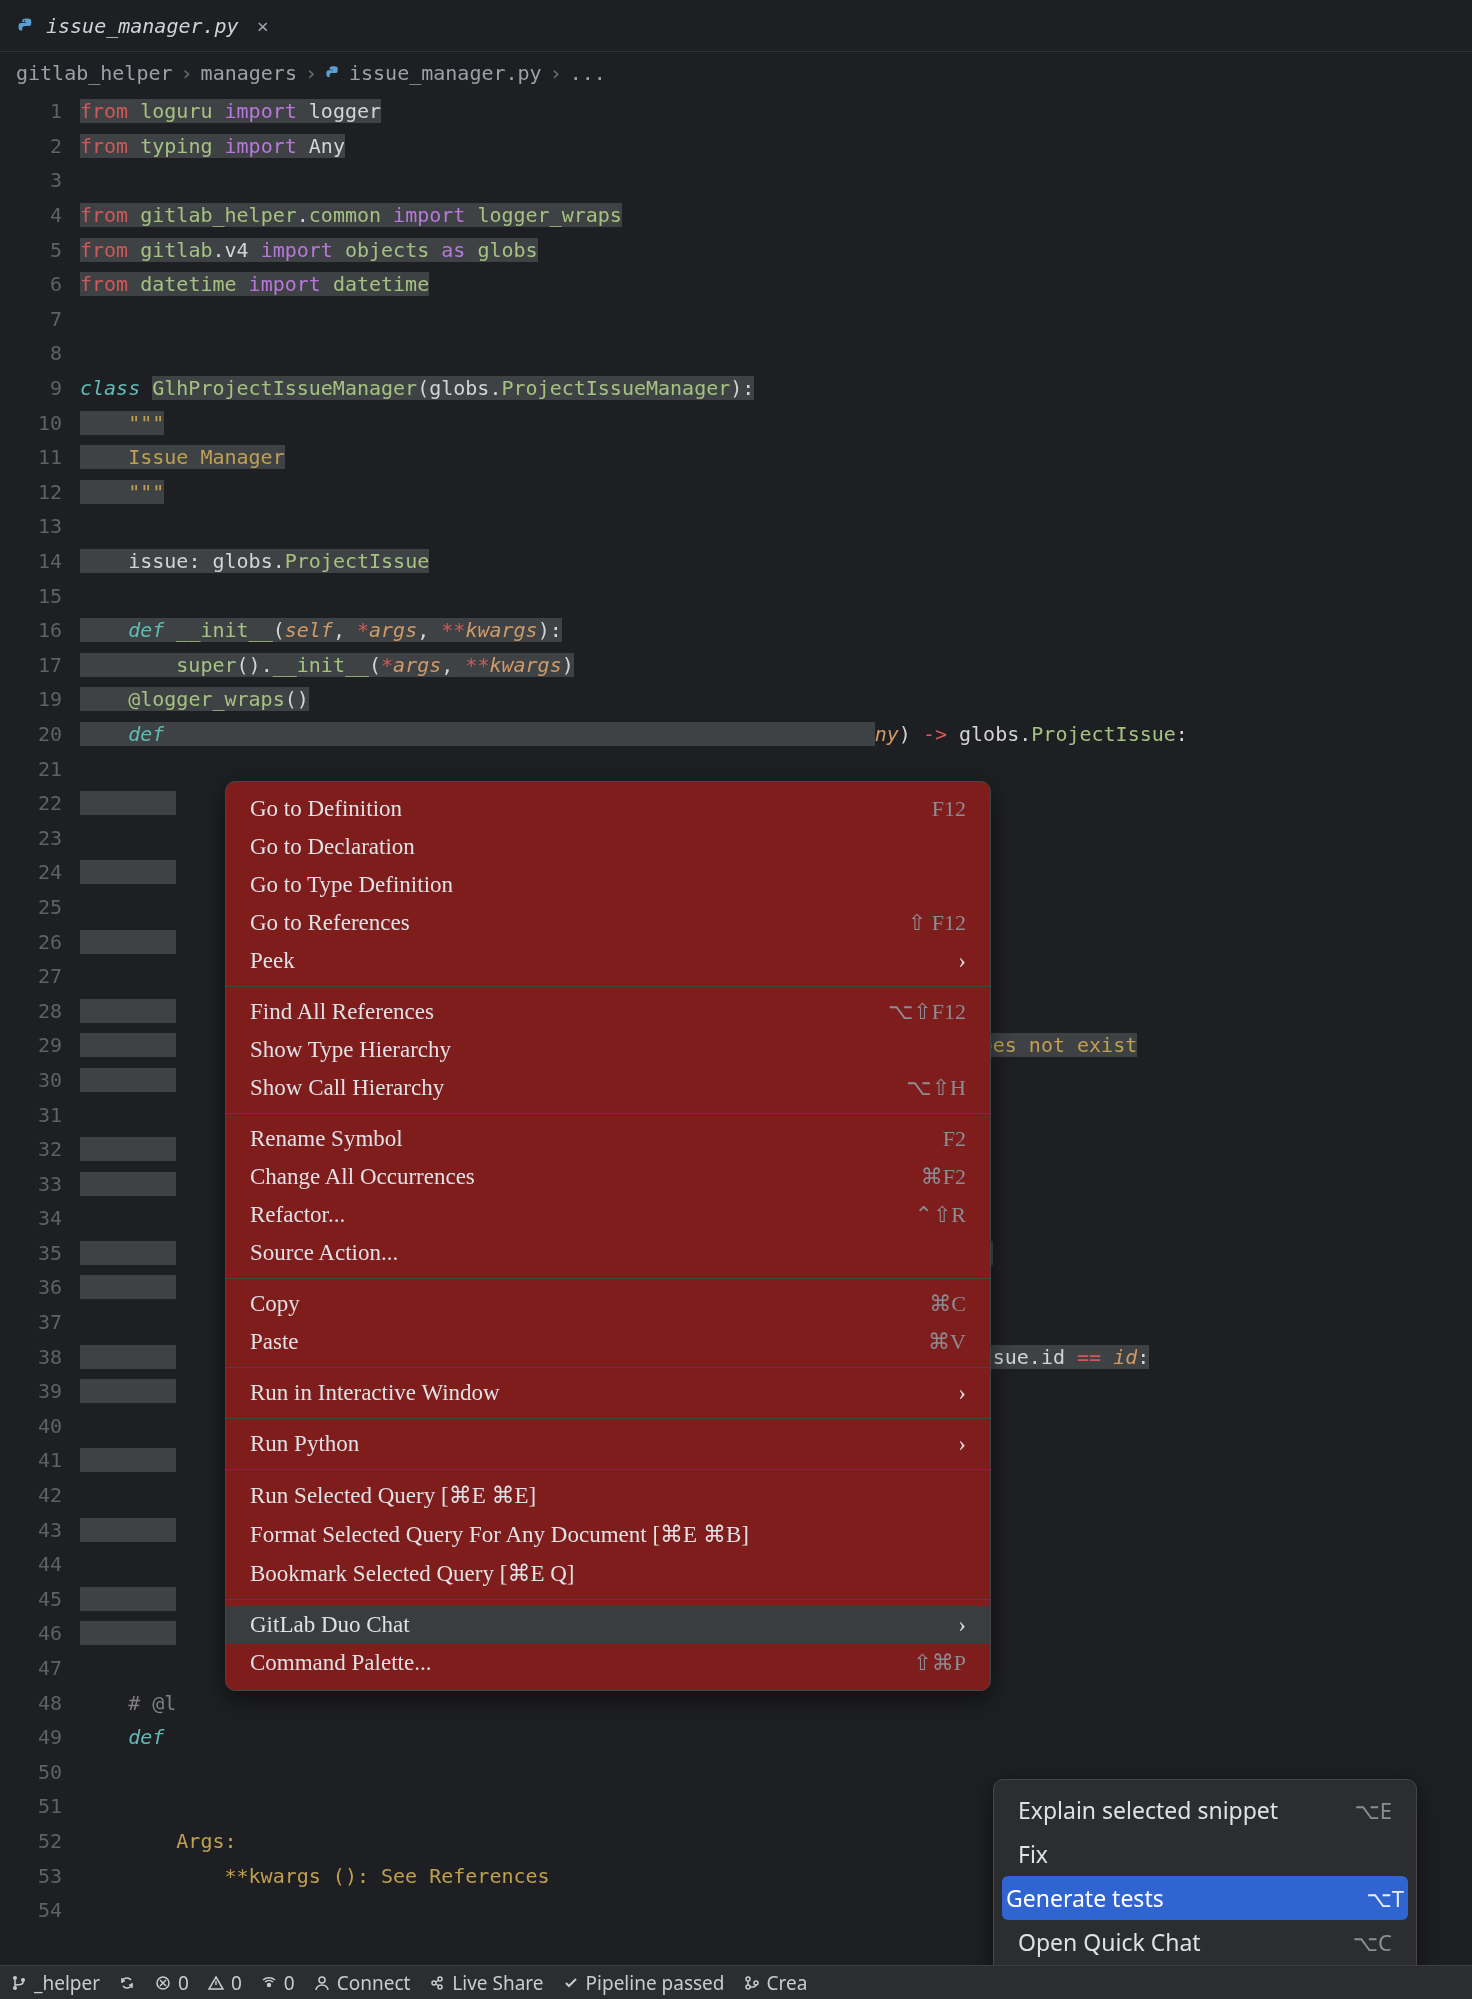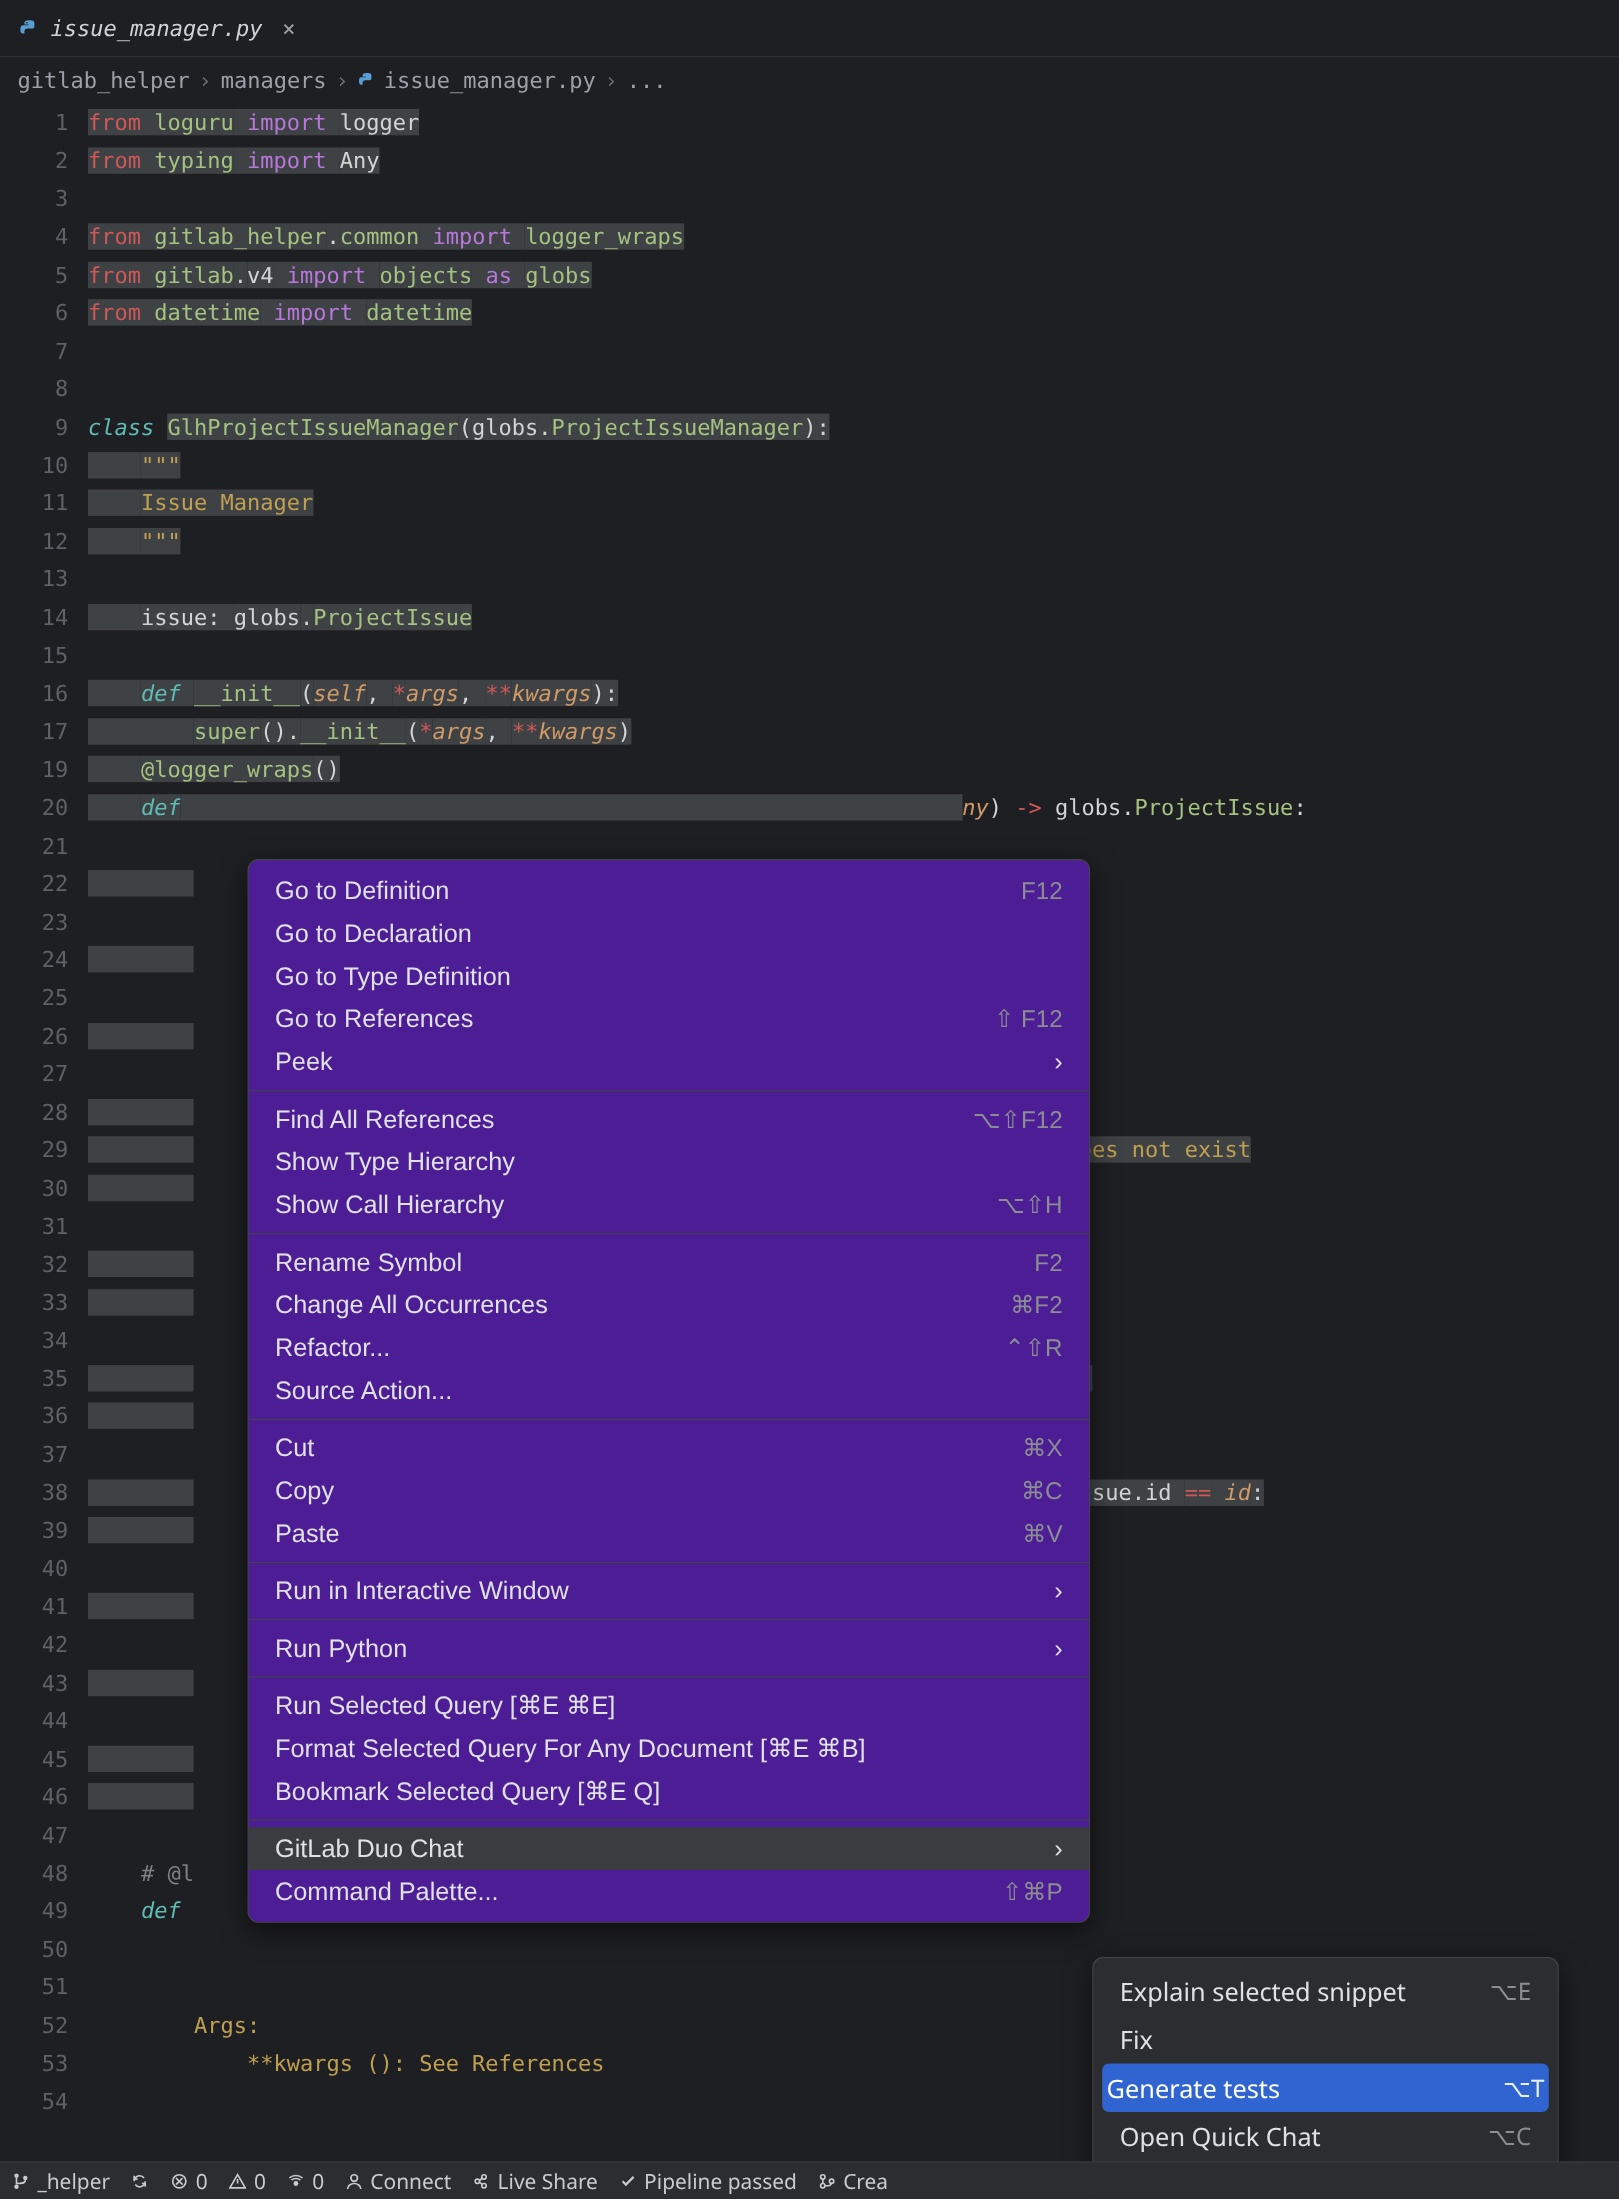--- a/index.html
+++ b/index.html
@@ -79,26 +79,26 @@
   .t-italic { font-style: italic; }
   .underline { text-decoration-color: rgba(166,194,129,0.5); text-underline-offset: 4px; }
   .sel { background: #3f4245; }
   
   
   .context-menu {
     position: absolute;
     top: 781px;
     left: 225px;
     width: 766px;
-    background: #4c1d95;
+    background: #7f1d1d;
     border: 1px solid #43454a;
     border-radius: 10px;
     box-shadow: 0 8px 24px rgba(0,0,0,0.5);
     padding: 8px 0;
-    font-family: Liberation Sans, sans-serif;
+    font-family: Liberation Serif, serif;
     font-size: 23px;
   }
   .menu-item {
     display: flex;
     justify-content: space-between;
     align-items: center;
     padding: 6px 24px;
     color: #dfe1e5;
     cursor: default;
   }
@@ -436,24 +436,20 @@
     <div class="menu-item">
       <span>Refactor...</span>
       <span class="menu-shortcut">⌃⇧R</span>
     </div>
     <div class="menu-item">
       <span>Source Action...</span>
       <span class="menu-shortcut"></span>
     </div>
     <div class="menu-sep"></div>
     <div class="menu-item">
-      <span>Cut</span>
-      <span class="menu-shortcut">⌘X</span>
-    </div>
-    <div class="menu-item">
       <span>Copy</span>
       <span class="menu-shortcut">⌘C</span>
     </div>
     <div class="menu-item">
       <span>Paste</span>
       <span class="menu-shortcut">⌘V</span>
     </div>
     <div class="menu-sep"></div>
     <div class="menu-item">
       <span>Run in Interactive Window</span>

